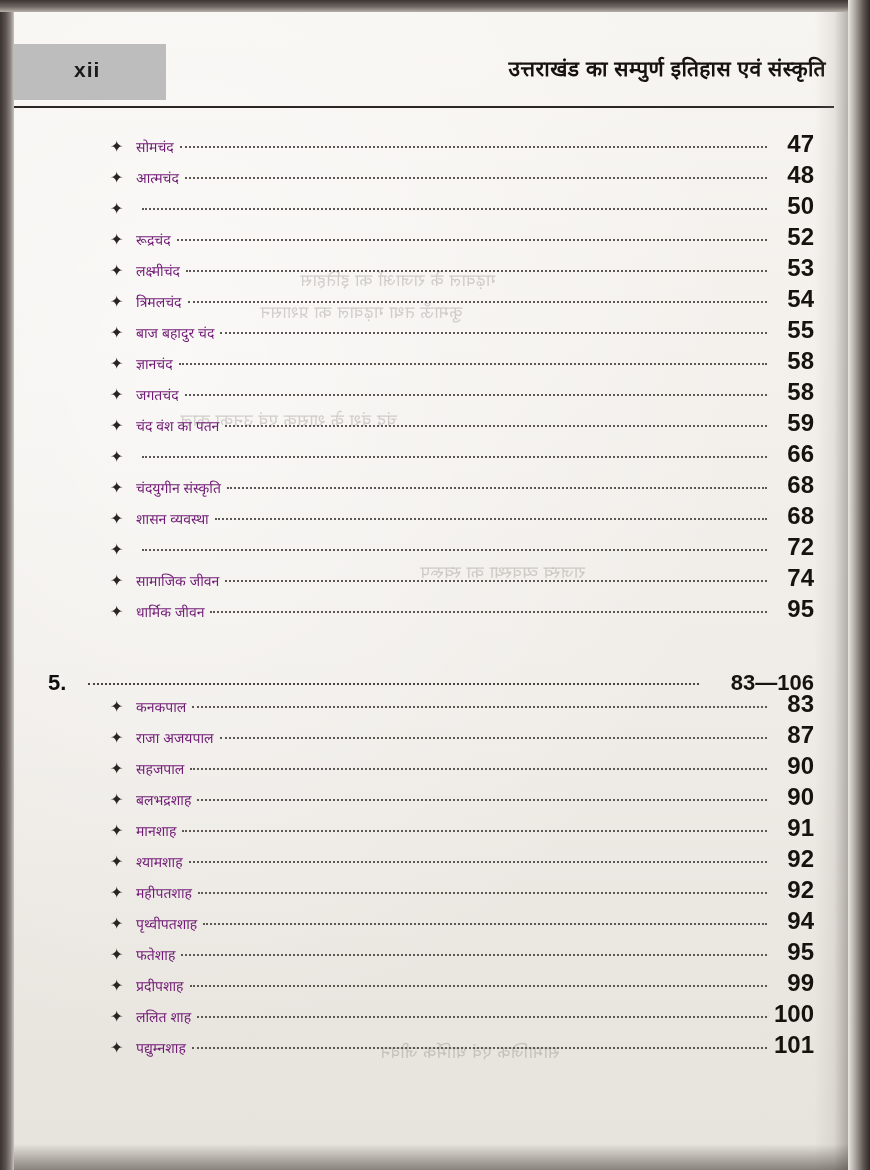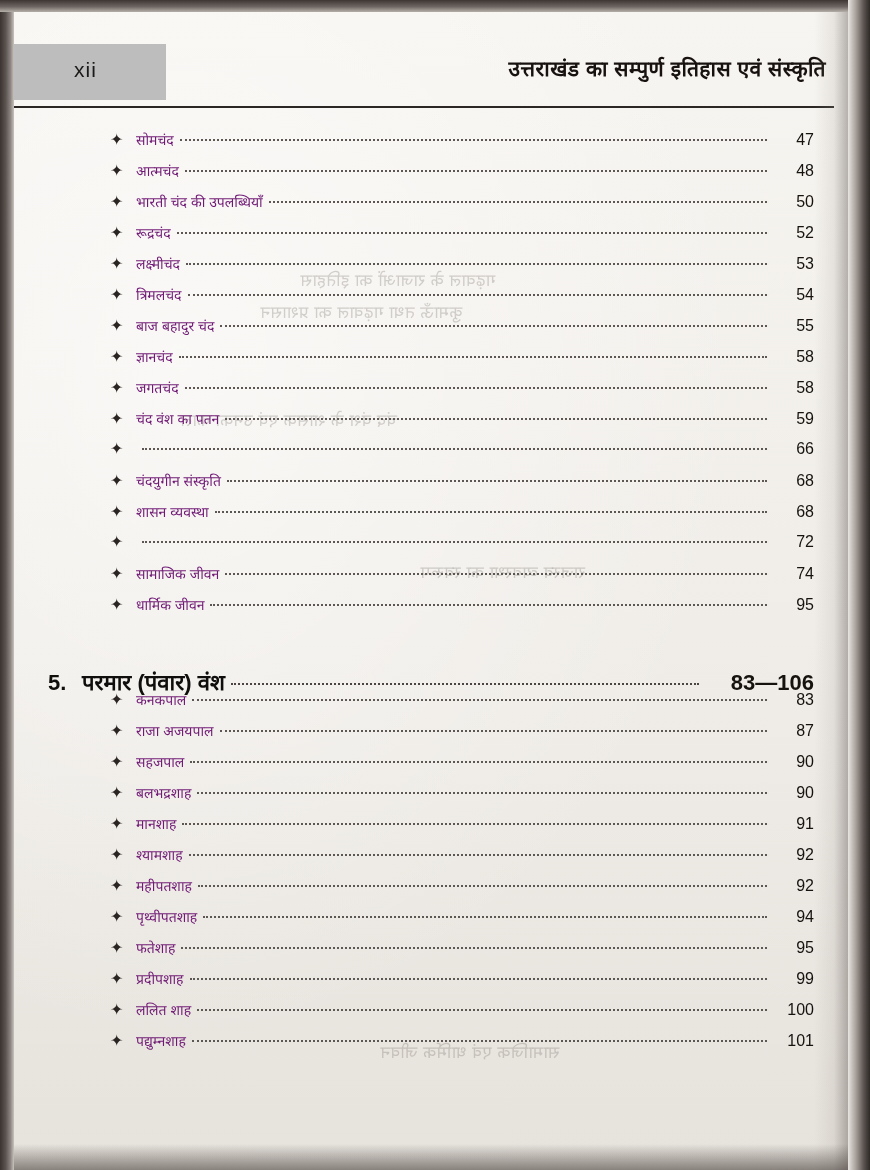--- a/index.html
+++ b/index.html
@@ -78,21 +78,21 @@
   #header-grey {
     position: absolute;
     left: 0; top: 0;
     width: 152px; height: 56px;
     background: #bdbdbd;
   }
   #folio {
     position: absolute;
     left: 60px; top: 14px;
     font-size: 21px;
-    font-weight: normal;
+    font-weight: bold;
     color: #1c1a19;
     letter-spacing: 1px;
   }
   #running-head {
     position: absolute;
     right: 22px; top: 10px;
     font-size: 21px;
     font-weight: bold;
     color: #17120f;
     letter-spacing: 0.5px;
@@ -137,25 +137,26 @@
     color: #701a75;
   }
   .dots {
     flex: 1 1 auto;
     margin: 0 5px 0 6px;
     border-bottom: 2px dotted #5d5753;
     transform: translateY(-4px);
     min-width: 12px;
   }
   .page-num {
-    font-size: 16px;
+    font-size: 24px;
     color: #16130f;
     text-align: right;
     min-width: 42px;
     white-space: nowrap;
+    font-weight: bold;
   }
 
   
   .chapter {
     display: flex;
     align-items: baseline;
     height: 48px;
     padding-top: 16px;
     margin-left: -62px;
     color: #100e0c;
@@ -222,21 +223,20 @@
       <span class="page-num">47</span>
     </div>
     <div class="entry">
       <span class="bullet">✦</span>
       <span class="label">आत्मचंद</span>
       <span class="dots"></span>
       <span class="page-num">48</span>
     </div>
     <div class="entry">
       <span class="bullet">✦</span>
-      <span class="label">भारती चंद की उपलब्धियाँ</span>
       <span class="dots"></span>
       <span class="page-num">50</span>
     </div>
     <div class="entry">
       <span class="bullet">✦</span>
       <span class="label">रूद्रचंद</span>
       <span class="dots"></span>
       <span class="page-num">52</span>
     </div>
     <div class="entry">
@@ -305,21 +305,20 @@
     </div>
     <div class="entry">
       <span class="bullet">✦</span>
       <span class="label">धार्मिक जीवन</span>
       <span class="dots"></span>
       <span class="page-num">95</span>
     </div>
 
     <div class="chapter">
       <span class="chnum">5.</span>
-      <span class="label">परमार (पंवार) वंश</span>
       <span class="dots"></span>
       <span class="page-num">83—106</span>
     </div>
 
     <div class="entry">
       <span class="bullet">✦</span>
       <span class="label">कनकपाल</span>
       <span class="dots"></span>
       <span class="page-num">83</span>
     </div>

